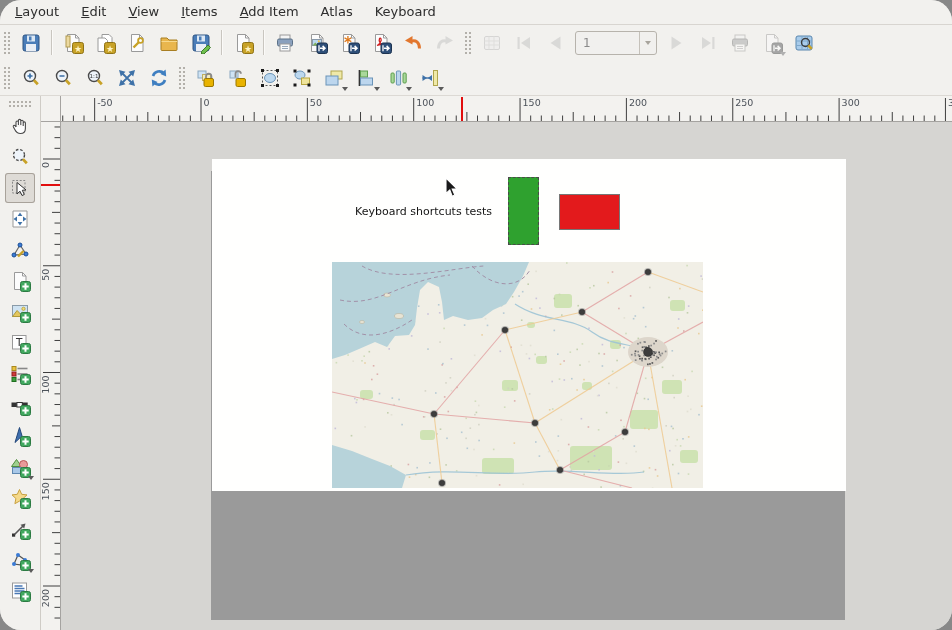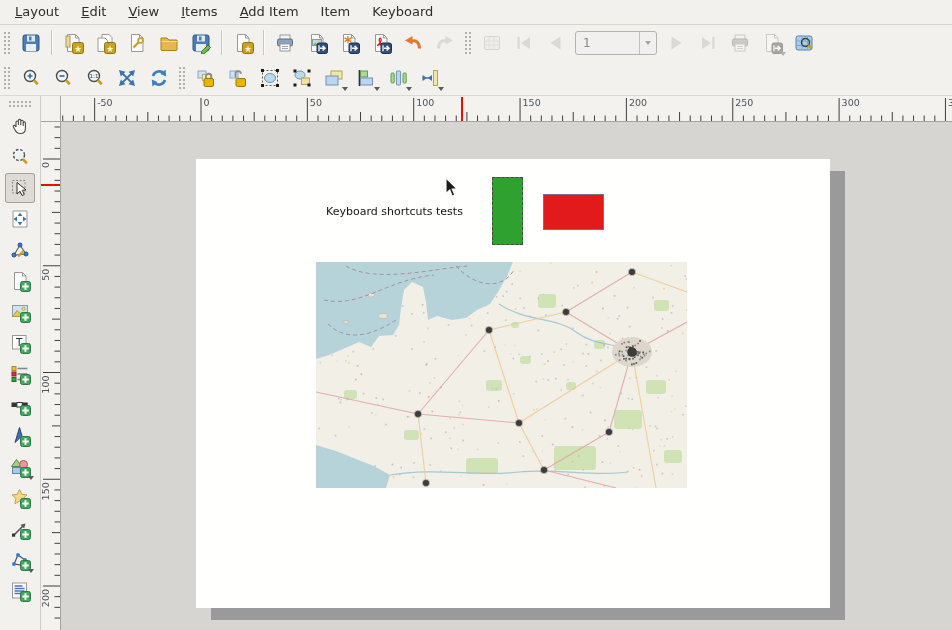--- a/index.html
+++ b/index.html
@@ -1,17 +1,17 @@
 <!DOCTYPE html>
 <html><head>
 <meta charset="utf-8">
 <style>
   html,body{margin:0;padding:0;background:#888;}
   .root{position:relative;width:952px;height:630px;overflow:hidden;background:#d6d5d2;
-        font-family:"DejaVu Sans","Liberation Sans",sans-serif;-webkit-font-smoothing:antialiased;}
+        font-family:"DejaVu Sans","Liberation Sans",sans-serif;border-radius:21px;-webkit-font-smoothing:antialiased;}
   
   .menubar{position:absolute;left:0;top:0;right:0;height:24px;background:#f2f1ee;
            border-bottom:1px solid #d8d5d0;display:flex;align-items:center;padding-left:4px;z-index:30;}
   .menu{padding:3px 11px 4px 11px;font-size:13px;color:#2e2e2e;white-space:nowrap;cursor:default;}
   .menu u{text-decoration:underline;}
   
   .tbar{position:absolute;left:0;right:0;background:#f2f1ee;display:flex;align-items:center;z-index:30;}
   .tb1{top:25px;height:35px;}
   .tb2{top:60px;height:35px;border-bottom:1px solid #dcd9d4;}
   .tbtn{width:30px;height:30px;margin:0 1px;border-radius:3px;display:flex;align-items:center;
@@ -56,21 +56,21 @@
 </head>
 <body>
 
 <div class="root">
   <div class="menubar" id="menubar">
       <div class="menu"><u>L</u>ayout</div>
       <div class="menu"><u>E</u>dit</div>
       <div class="menu"><u>V</u>iew</div>
       <div class="menu"><u>I</u>tems</div>
       <div class="menu"><u>A</u>dd Item</div>
-      <div class="menu">Item</div>
+      <div class="menu">Atlas</div>
       <div class="menu">Keyboard</div>
     </div>
   <div class="tbar tb1" id="tb1">
       <div class="grip"></div>
       <div class="tbtn">
         <svg viewBox="0 0 22 22" width="22" height="22">
           <rect x="3" y="3" width="16" height="16" rx="2" fill="#4a7db8" stroke="#2f5582"></rect>
           <rect x="7" y="3.5" width="8" height="6" fill="#dce8f4"></rect>
           <rect x="9" y="4.5" width="2.5" height="4" fill="#4a7db8"></rect>
           <rect x="6" y="12" width="10" height="7" fill="#e9eef5"></rect>
@@ -350,21 +350,21 @@
           <polygon points="3.5,8 3.5,14 8,11" fill="#3f72a8"></polygon>
           <polygon points="13,8 13,14 8.8,11" fill="#3f72a8"></polygon>
           <path d="M3.5 11h9" stroke="#3f72a8" stroke-width="1.4"></path>
         </svg>
         <div class="dd"></div>
       </div>
     </div>
 
   <div class="canvas" id="canvasbg"></div>
   <div class="pageShadow" id="pageShadow" style="left: 211px; top: 171px; width: 634px; height: 449px;"></div>
-  <div class="page" id="page" style="left: 196px; top: 159px; width: 634px; height: 449px;">
+  <div class="page" id="page" style="left: 212px; top: 159px; width: 634px; height: 332px; text-align: right;">
     <div class="pageLabel" id="pageLabel" style="left: 130px; top: 45px; width: 150px; height: 16px; line-height: 16px;">Keyboard shortcuts tests</div>
     <div class="rect" id="greenRect" style="left: 296px; top: 18px; width: 31px; height: 68px; background: rgb(47, 161, 47); border: 1px dashed rgb(74, 74, 74);"></div>
     <div class="rect" id="redRect" style="left: 347px; top: 35px; width: 61px; height: 36px; background: rgb(227, 26, 28); border: 1px solid rgb(118, 118, 118);"></div>
     <svg id="mapItem" width="371" height="226" viewBox="0 0 371 226" style="left: 120px; top: 103px;">
         <rect x="0" y="0" width="371" height="226" fill="#f1efe6"></rect>
         <rect x="222" y="32" width="18" height="14" rx="3" fill="#cfe3b4"></rect>
         <rect x="170" y="118" width="16" height="11" rx="3" fill="#cfe3b4"></rect>
         <rect x="238" y="184" width="42" height="24" rx="3" fill="#cfe3b4"></rect>
         <rect x="150" y="196" width="32" height="16" rx="3" fill="#cfe3b4"></rect>
         <rect x="298" y="148" width="28" height="19" rx="3" fill="#cfe3b4"></rect>

